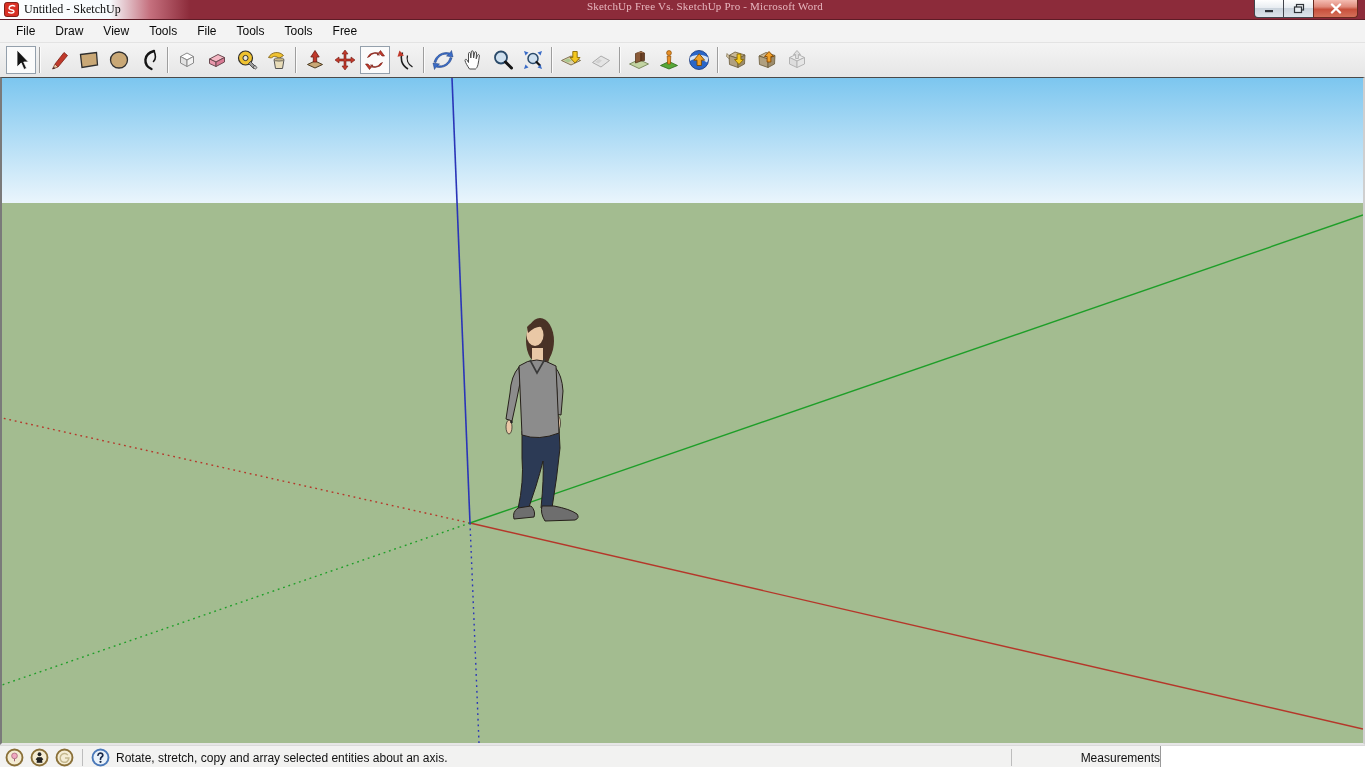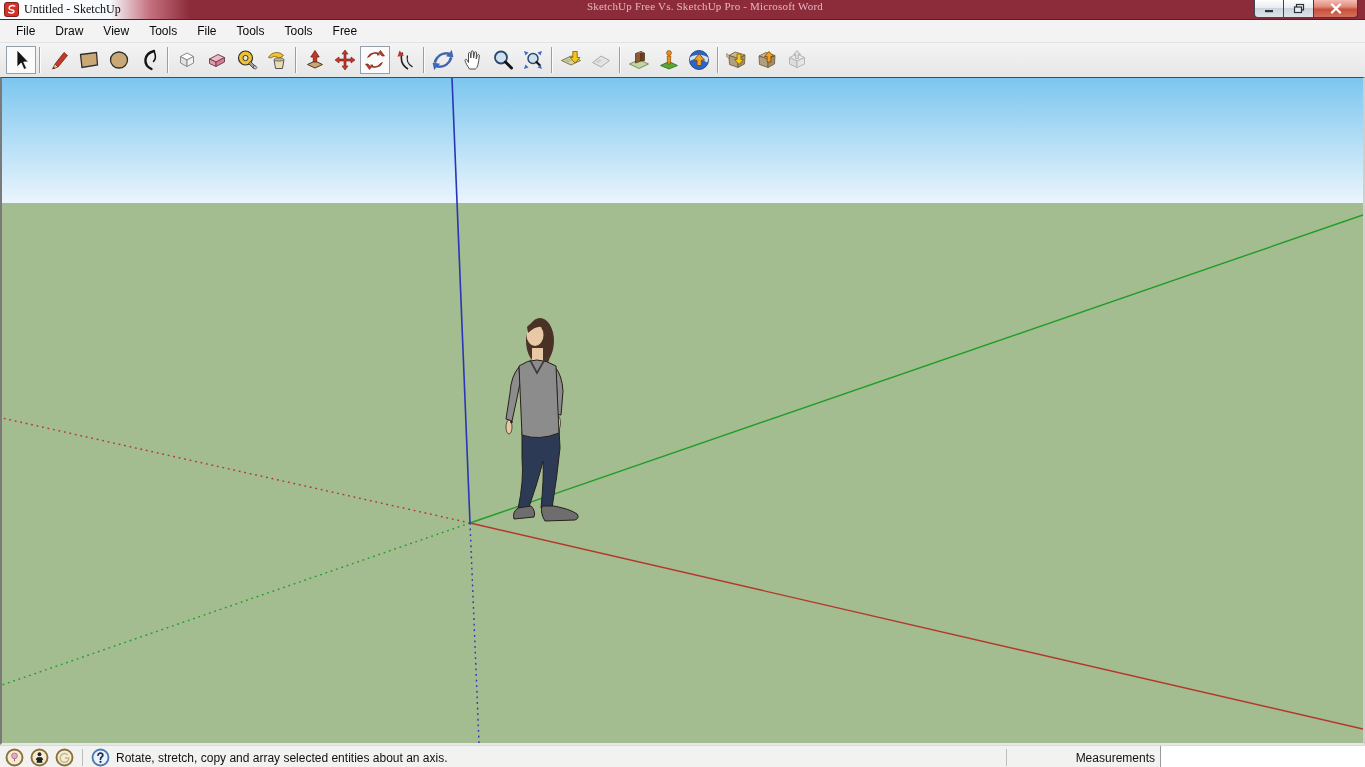--- a/index.html
+++ b/index.html
@@ -70,21 +70,21 @@
 
   
   .statusbar {
     height: 24px; background: #F2F2F1; border-top: 1px solid #DADADA;
     display: flex; align-items: center; padding-left: 5px; font-size: 12px; color: #111; justify-content: space-between;
   }
   .statusbar .circle-icon { width: 19px; height: 19px; margin-right: 6px; }
   .sb-sep { width: 1px; height: 17px; background: #BDBDBD; margin: 0 8px 0 2px; }
   .hint-text { white-space: nowrap; }
   .sb-spacer { flex: 1; }
-  .measure-label { width: 140px; text-align: right; margin-right: 5px; white-space: nowrap; }
+  .measure-label { width: 140px; text-align: right; white-space: nowrap; }
   .measure-input {
     width: 205px; height: 24px; border: none; border-left: 1px solid #9A9A9A;
     background: #FFFFFF; font-family: "Liberation Sans", sans-serif; font-size: 12px;
     outline: none; padding: 0 4px;
   }
 </style>
 </head>
 <body>
 
 <div class="titlebar">

